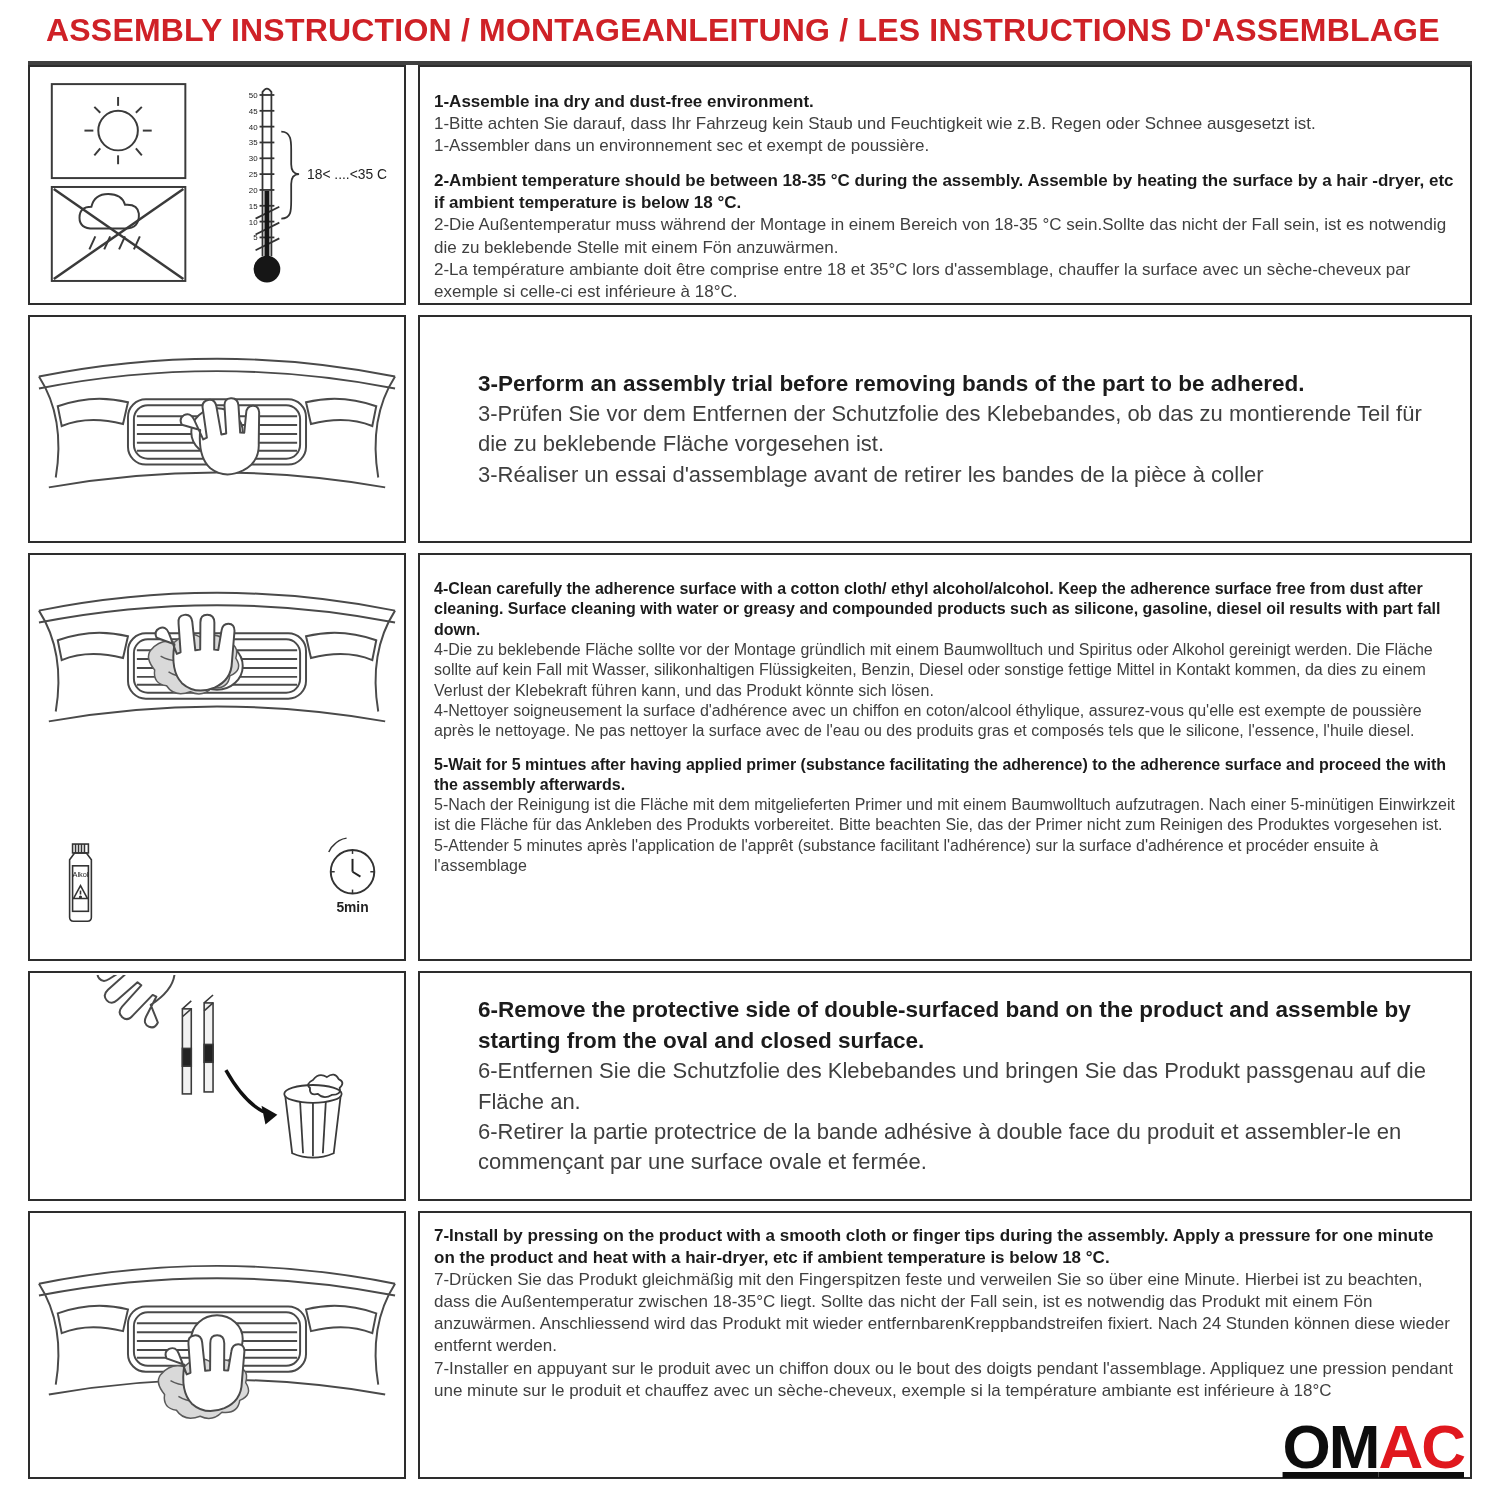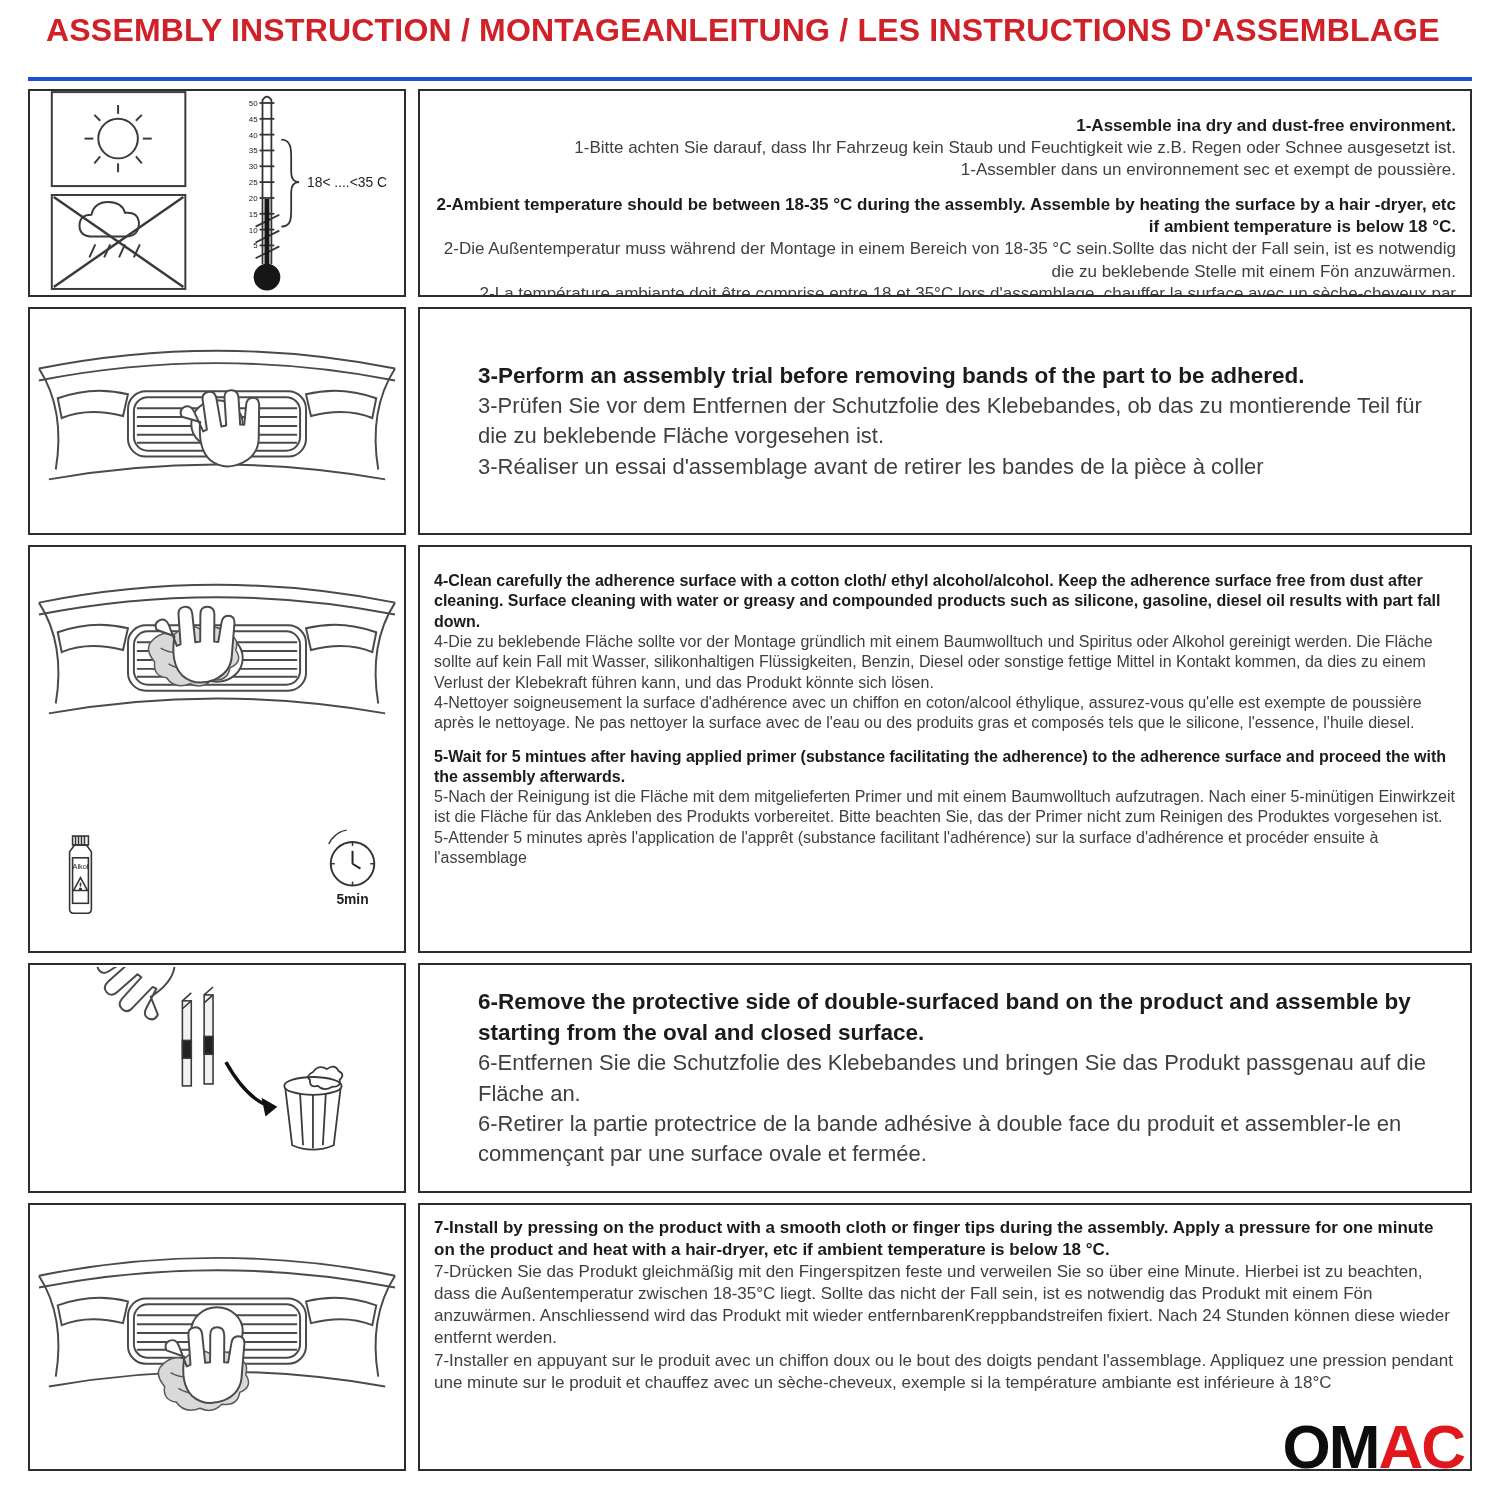--- a/index.html
+++ b/index.html
@@ -1,41 +1,41 @@
 <!DOCTYPE html>
 <html><head>
 <meta charset="utf-8">
 <style>
   * { margin:0; padding:0; box-sizing:border-box; }
   html,body { width:1500px; height:1500px; background:#ffffff; font-family:"Liberation Sans", sans-serif; }
   .page { position:relative; width:1500px; height:1500px; padding:8px 28px 0 28px; overflow:hidden; }
 
-  .hdr { border-bottom:4px solid #1d4ed8; padding:4px 0 28px 18px; margin-bottom:8px; }
+  .hdr { border-bottom:4px solid #404040; padding:4px 0 12px 18px; margin-bottom:0; }
   .hdr h1 { font-size:32px; font-weight:700; color:#cf2127; letter-spacing:0.2px; white-space:nowrap; }
 
   .row { display:flex; gap:12px; margin-bottom:10px; align-items:stretch; }
-  .row1 { height:208px;text-align:right; } .row2 { height:228px; } .row3 { height:408px; } .row4 { height:230px; } .row5 { height:268px;margin-top:9px; }
+  .row1 { height:240px; } .row2 { height:228px; } .row3 { height:408px; } .row4 { height:230px; } .row5 { height:268px;margin-top:9px; }
 
   .figbox { flex:0 0 378px; width:378px; height:100%; border:2px solid #2d2d2d; background:#fff;
             display:flex; align-items:center; justify-content:center; overflow:hidden; }
   .textbox { flex:1; height:100%; border:2px solid #2d2d2d; background:#fff; overflow:hidden; }
   .textbox .inner { padding:24px 14px; }
   .textbox.center { display:flex; align-items:center; }
   .textbox.center .inner { padding:8px 24px; }
 
   p.b { font-weight:700; color:#1b1b1b; }
   p.n { color:#3f3f3f; }
   .t-std p { font-size:17px; line-height:1.3; }
   .t-mid p { font-size:16px; line-height:1.27; }
   .t-big p { font-size:22px; line-height:1.38;margin-left:34px; }
   .t-big p.b { font-size:22.5px; } .gap-s { height:13px; }
   svg text { font-family:"Liberation Sans", sans-serif; fill:#222; }
 
   .logo { position:absolute; right:36px; bottom:22px; font-size:62px; font-weight:700;
-          letter-spacing:-2px; color:#0d0d0d; line-height:1; }
+          letter-spacing:-2px; color:#0d0d0d; line-height:1;text-decoration:underline; }
   .logo .red { color:#e0181e; }
 </style>
 </head>
 <body>
 
 <svg width="0" height="0" style="position:absolute" aria-hidden="true">
   <defs>
     <g id="grille-base" stroke="#4a4a4a" fill="none" stroke-width="2">
       <path d="M5 40 Q185 4 365 40"></path>
       <path d="M5 52 Q185 17 365 52"></path>

